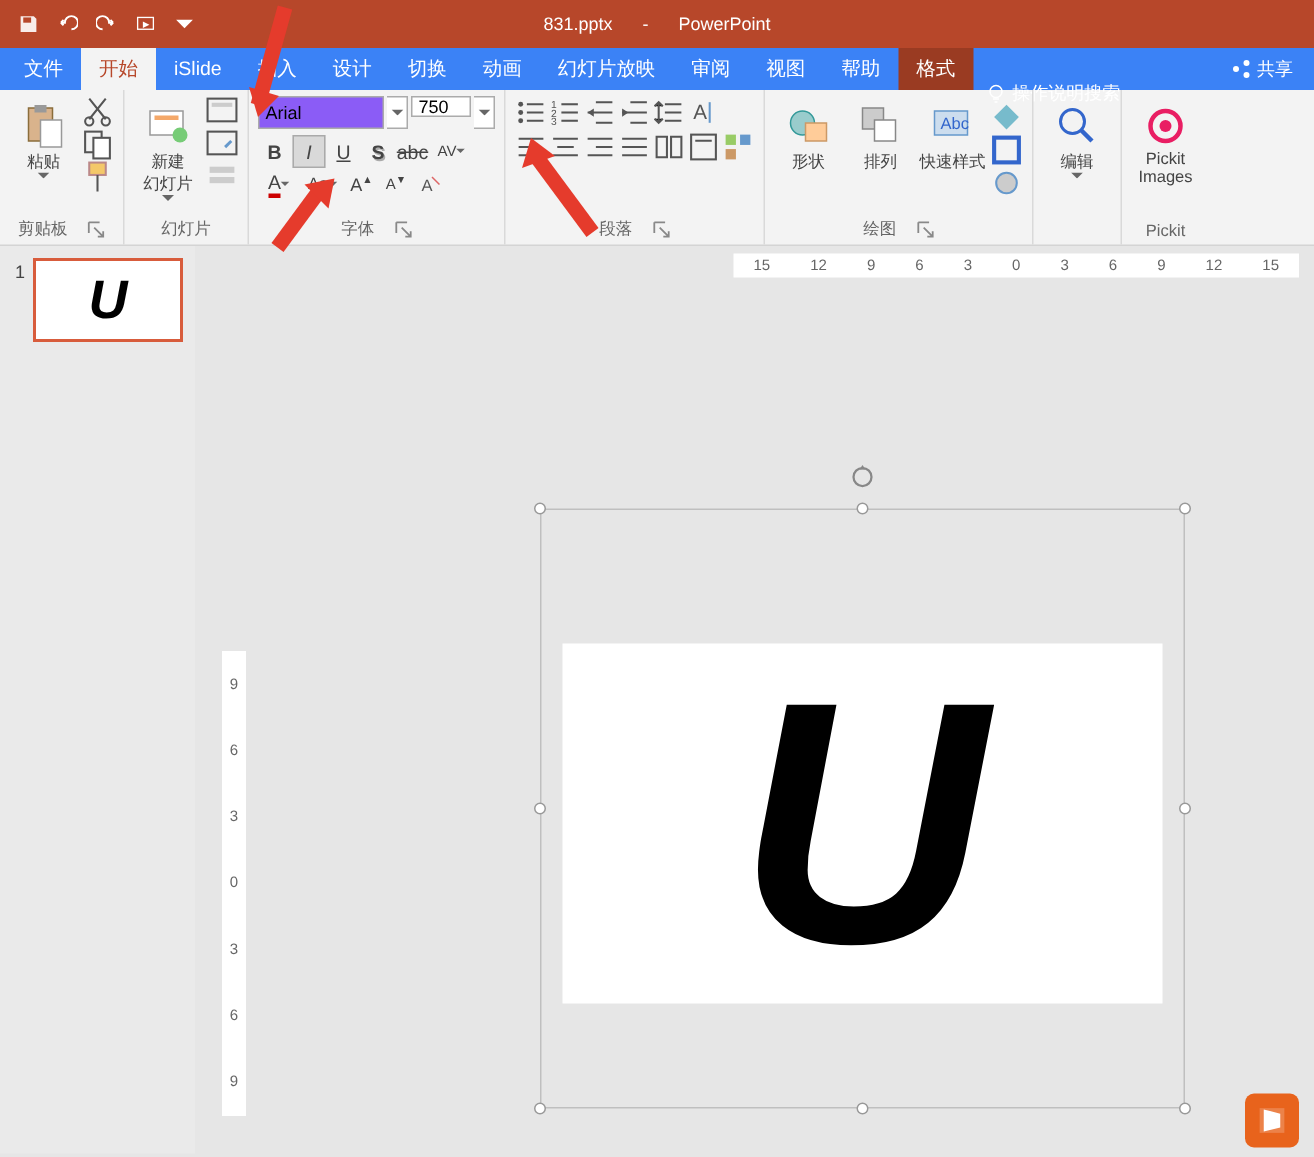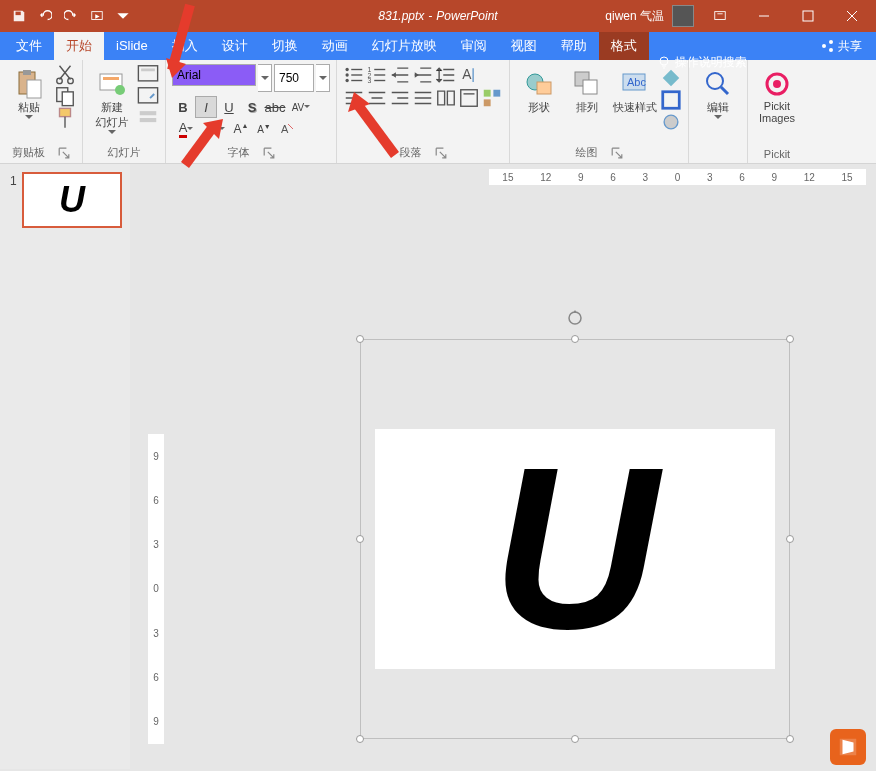--- a/index.html
+++ b/index.html
@@ -1,41 +1,41 @@
 <!DOCTYPE html>
 <html><head>
 <meta charset="utf-8">
 <style>
 *{box-sizing:border-box;margin:0;padding:0;font-family:"Microsoft YaHei",Arial,sans-serif;}
 body{width:876px;height:771px;background:#e6e6e6;overflow:hidden;position:relative;}
 .titlebar{height:32px;background:#b7472a;display:flex;align-items:center;color:#fff;font-size:12px;position:relative;}
 .qat{display:flex;align-items:center;gap:4px;padding:0 8px;}
 .qat-btn{width:22px;height:22px;display:flex;align-items:center;justify-content:center;color:#fff;}
 .qat-btn svg{width:14px;height:14px;}
-.title-center{position:absolute;left:50%;transform:translateX(-50%);display:flex;align-items:flex-start;gap:4px;font-style:italic;}
+.title-center{position:absolute;left:50%;transform:translateX(-50%);display:flex;align-items:flex-start;gap:20px;}
 .title-right{margin-left:auto;display:flex;align-items:center;gap:8px;padding-right:6px;}
 .avatar{width:22px;height:22px;background:#555;border:1px solid #888;}
 .winbtn{width:36px;height:28px;display:flex;align-items:center;justify-content:center;color:#fff;}
 .ribbon-tabs{height:28px;background:#3b82f6;display:flex;align-items:center;color:#fff;font-size:13px;padding:0 4px;}
 .tab{padding:0 12px;height:28px;line-height:28px;cursor:pointer;}
 .tab.active{background:#f3f3f3;color:#b7472a;}
 .tab.format{background:#9a3b22;}
 .tell-me{display:flex;align-items:center;gap:4px;padding:0 8px;font-size:12px;margin-top:32px;}
 .share{margin-left:auto;padding:0 10px;font-size:12px;display:flex;align-items:center;gap:4px;}
 .ribbon{height:104px;background:#f3f3f3;border-bottom:1px solid #d4d4d4;display:flex;}
 .group{border-right:1px solid #d9d9d9;padding:4px 6px 0 6px;display:flex;flex-direction:column;align-items:center;position:relative;}
 .group-label{font-size:11px;color:#666;margin-top:auto;padding:3px 0;display:flex;align-items:center;gap:13px;}
 .group-body{display:flex;align-items:flex-start;gap:2px;flex:1;}
 .big-btn{display:flex;flex-direction:column;align-items:center;justify-content:center;width:46px;font-size:11px;color:#444;padding-top:4px;}
 .big-btn .icon{width:32px;height:32px;display:flex;align-items:center;justify-content:center;}
 .small-col{display:flex;flex-direction:column;gap:2px;}
 .small-btn{width:22px;height:20px;display:flex;align-items:center;justify-content:center;}
 .font-row{display:flex;gap:2px;margin-bottom:4px;}
 .font-name{width:84px;height:22px;border:1px solid #ababab;background:#8b5cf6;font-size:12px;padding:0 4px;display:flex;align-items:center;}
-.font-size{width:40px;height:28px;border:1px solid #ababab;background:#fff;font-size:12px;padding:0 4px;display:flex;align-items:center;}
+.font-size{width:40px;height:14px;border:1px solid #ababab;background:#fff;font-size:12px;padding:0 4px;display:flex;align-items:center;}
 .dd{width:14px;border:1px solid #ababab;border-left:none;display:flex;align-items:center;justify-content:center;background:#fff;}
 .btn-row{display:flex;gap:1px;}
 .fmt-btn{width:22px;height:22px;display:flex;align-items:center;justify-content:center;font-size:13px;color:#444;}
 .fmt-btn.active{background:#d9d9d9;border:1px solid #aaa;}
 .dialog-launcher{width:12px;height:12px;}
 .workspace{position:relative;height:605px;display:flex;}
 .thumb-panel{width:130px;background:#eaeaea;padding:8px;}
 .thumb{border:2px solid #d85c3c;background:#fff;width:100px;height:56px;display:flex;align-items:center;justify-content:center;}
 .thumb-num{position:absolute;left:10px;top:10px;font-size:12px;color:#444;}
 .slide-area{flex:1;position:relative;background:#e6e6e6;}
@@ -89,45 +89,20 @@
         <svg viewBox="0 0 10 10">
           <path fill="#fff" d="M1 3l4 4 4-4z"></path>
         </svg>
       </div>
   </div>
   <div class="title-center">
     <span>831.pptx</span>
     <span>-</span>
     <span>PowerPoint</span>
   </div>
-  <div class="title-right">
-    <span>qiwen 气温</span>
-    <div class="avatar"></div>
-    <div class="winbtn">
-        <svg viewBox="0 0 16 16" width="14" height="14">
-          <rect x="2" y="3" width="12" height="9" fill="none" stroke="#fff"></rect>
-          <path fill="#fff" d="M5 5h6v1H5z"></path>
-        </svg>
-      </div>
-    <div class="winbtn">
-        <svg width="12" height="12">
-          <path stroke="#fff" d="M1 6h10"></path>
-        </svg>
-      </div>
-    <div class="winbtn">
-        <svg width="12" height="12">
-          <rect x="1" y="1" width="10" height="10" fill="none" stroke="#fff"></rect>
-        </svg>
-      </div>
-    <div class="winbtn">
-        <svg width="12" height="12">
-          <path stroke="#fff" d="M1 1l10 10M11 1L1 11"></path>
-        </svg>
-      </div>
-  </div>
 </div>
 
 <div class="ribbon-tabs">
   <div class="tab">文件</div>
   <div class="tab active">开始</div>
   <div class="tab">iSlide</div>
   <div class="tab">插入</div>
   <div class="tab">设计</div>
   <div class="tab">切换</div>
   <div class="tab">动画</div>

